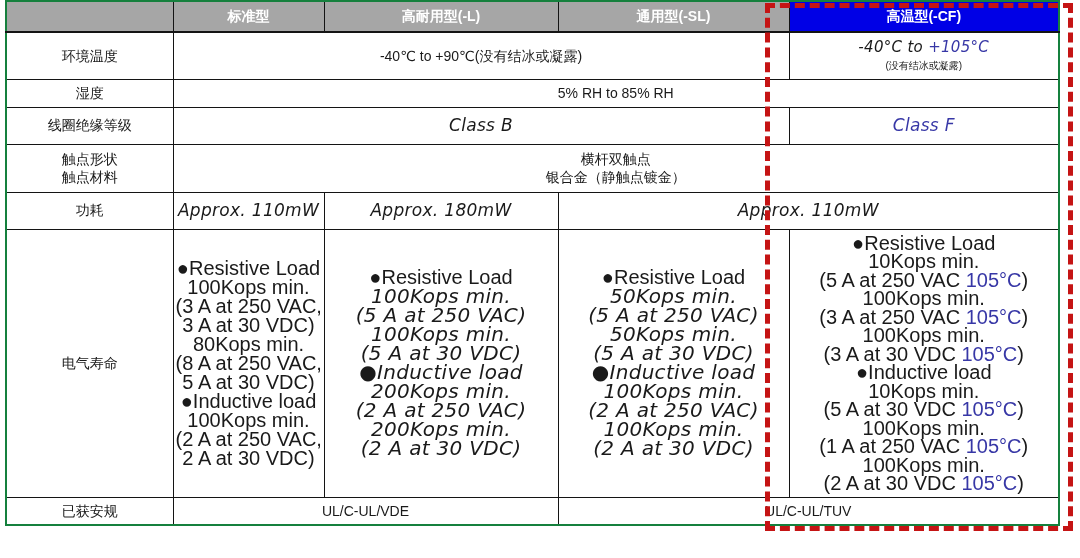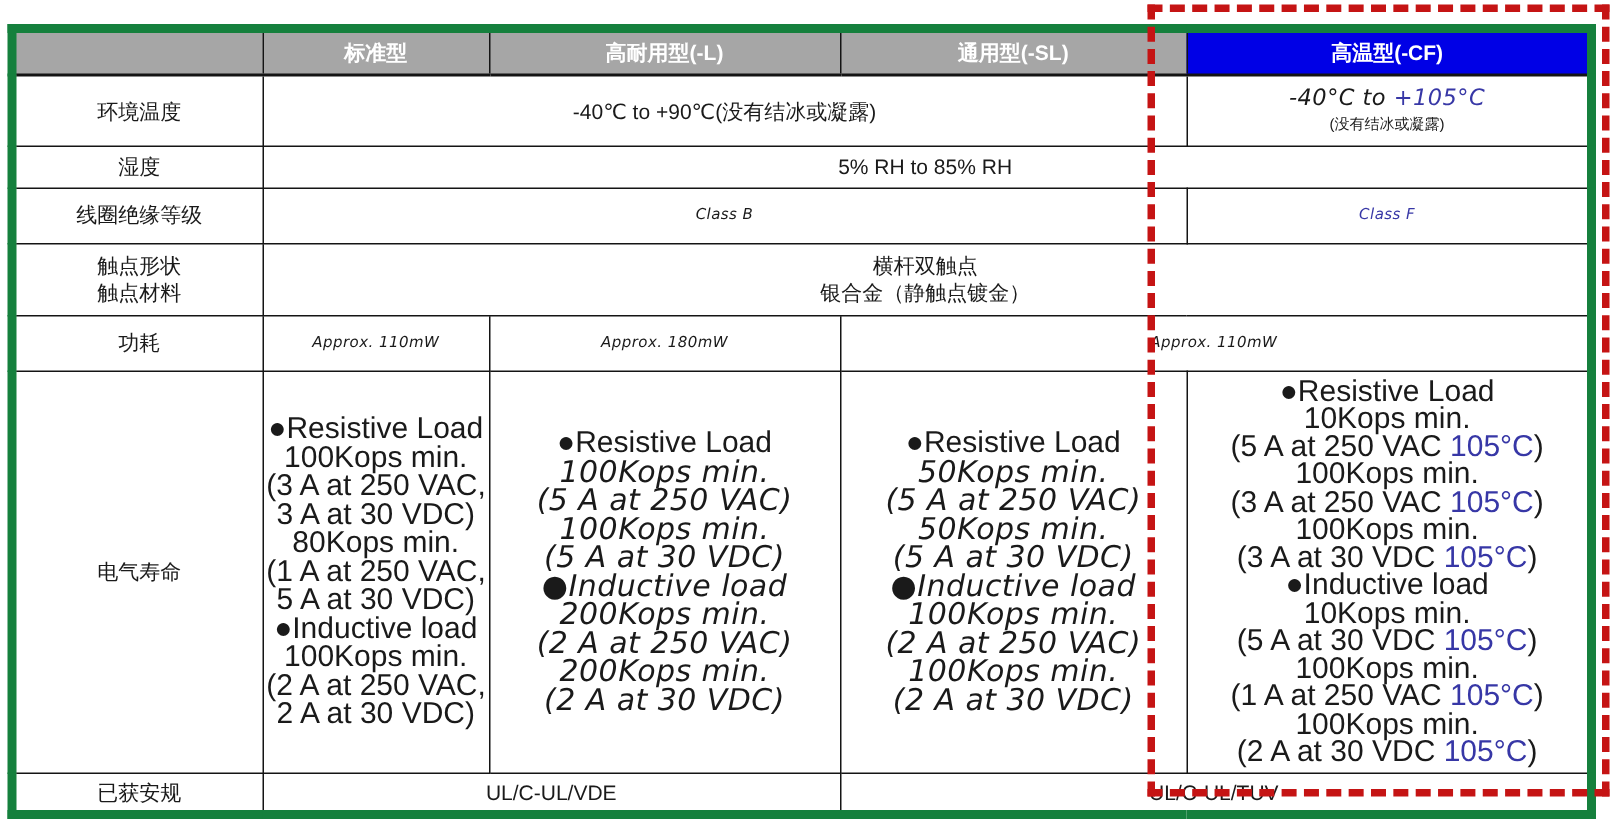--- a/index.html
+++ b/index.html
@@ -10,23 +10,23 @@
     --ink:#1a1a1a;
   }
   *{box-sizing:border-box;margin:0;padding:0;}
   html,body{background:#ffffff;}
   body{
     width:1080px;height:558px;position:relative;overflow:hidden;
     font-family:"Liberation Sans","DejaVu Sans",sans-serif;
     color:var(--ink);
   }
   table.spec-table{
-    position:absolute;left:5px;top:16px;width:1053px;
+    position:absolute;left:5px;top:0;width:1053px;
     border-collapse:collapse;table-layout:fixed;
-    border:6px solid #15803d;
+    border:2px solid #15803d;
   }
   td,th{
     border:1px solid #141414;
     text-align:center;vertical-align:middle;
     padding:1px 2px;
     font-size:14px;line-height:1.3;
   }
   tr.r-header{height:31px;}
   tr.r-ambient{height:47px;}
   tr.r-humidity{height:28px;}
@@ -39,21 +39,21 @@
   th.hdr{
     background:var(--gray);
     color:#ffffff;font-weight:bold;font-size:14px;
     border-bottom:2px solid #141414;
   }
   th.hdr.blue{background:var(--blue);}
   td.lbl{font-size:14px;}
   .hand{
     font-family:"DejaVu Sans",sans-serif;
     font-style:italic;
-    font-size:10px;
+    font-size:17px;
     letter-spacing:0.3px;
   }
   .blue-text{color:var(--accent);}
   td.lines div{font-size:14px;line-height:19px;}
   td.life div{font-size:20px;line-height:19px;white-space:nowrap;}
   td.life-tight div{line-height:18.5px;}
   tr.r-ambient td.lines div.hand{font-size:15px;line-height:20px;text-align:center;}
   tr.r-ambient td.lines div:not(.hand){font-size:10px;line-height:17px;}
   .dash-box{
     position:absolute;
@@ -125,21 +125,21 @@
   </tr>
 
   <tr class="r-life">
     <td class="lbl">电气寿命</td>
     <td class="life">
           <div>●Resistive Load</div>
           <div>100Kops min.</div>
           <div>(3 A at 250 VAC,</div>
           <div>3 A at 30 VDC)</div>
           <div>80Kops min.</div>
-          <div>(1 A at 250 VAC,</div>
+          <div>(8 A at 250 VAC,</div>
           <div>5 A at 30 VDC)</div>
           <div>●Inductive load</div>
           <div>100Kops min.</div>
           <div>(2 A at 250 VAC,</div>
           <div>2 A at 30 VDC)</div>
         </td>
     <td class="life">
           <div>●Resistive Load</div>
           <div class="hand">100Kops min.</div>
           <div class="hand">(5 A at 250 VAC)</div>

